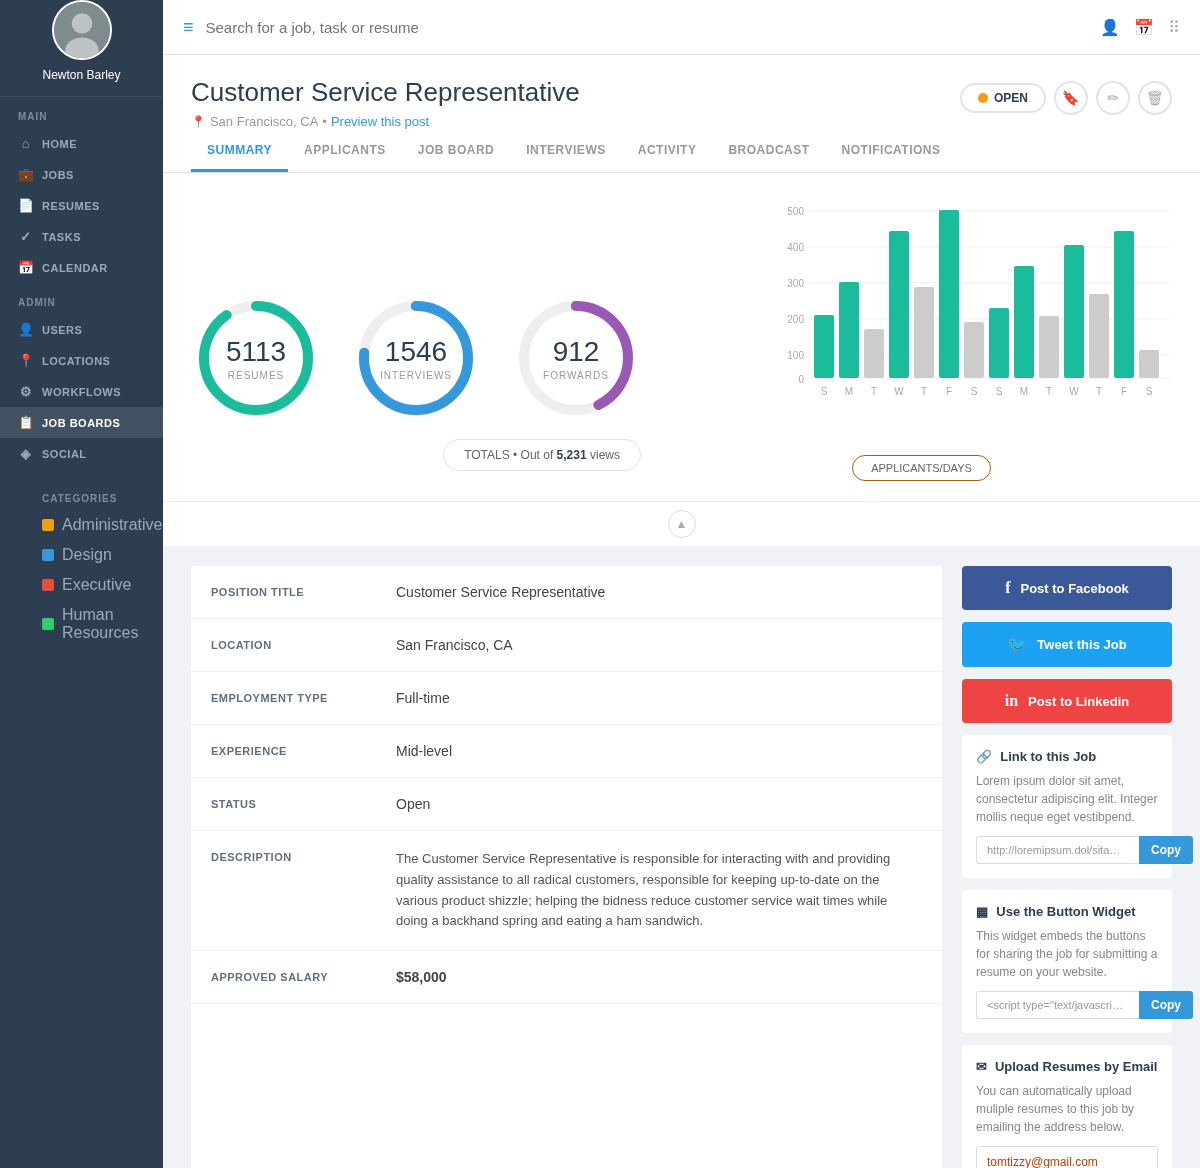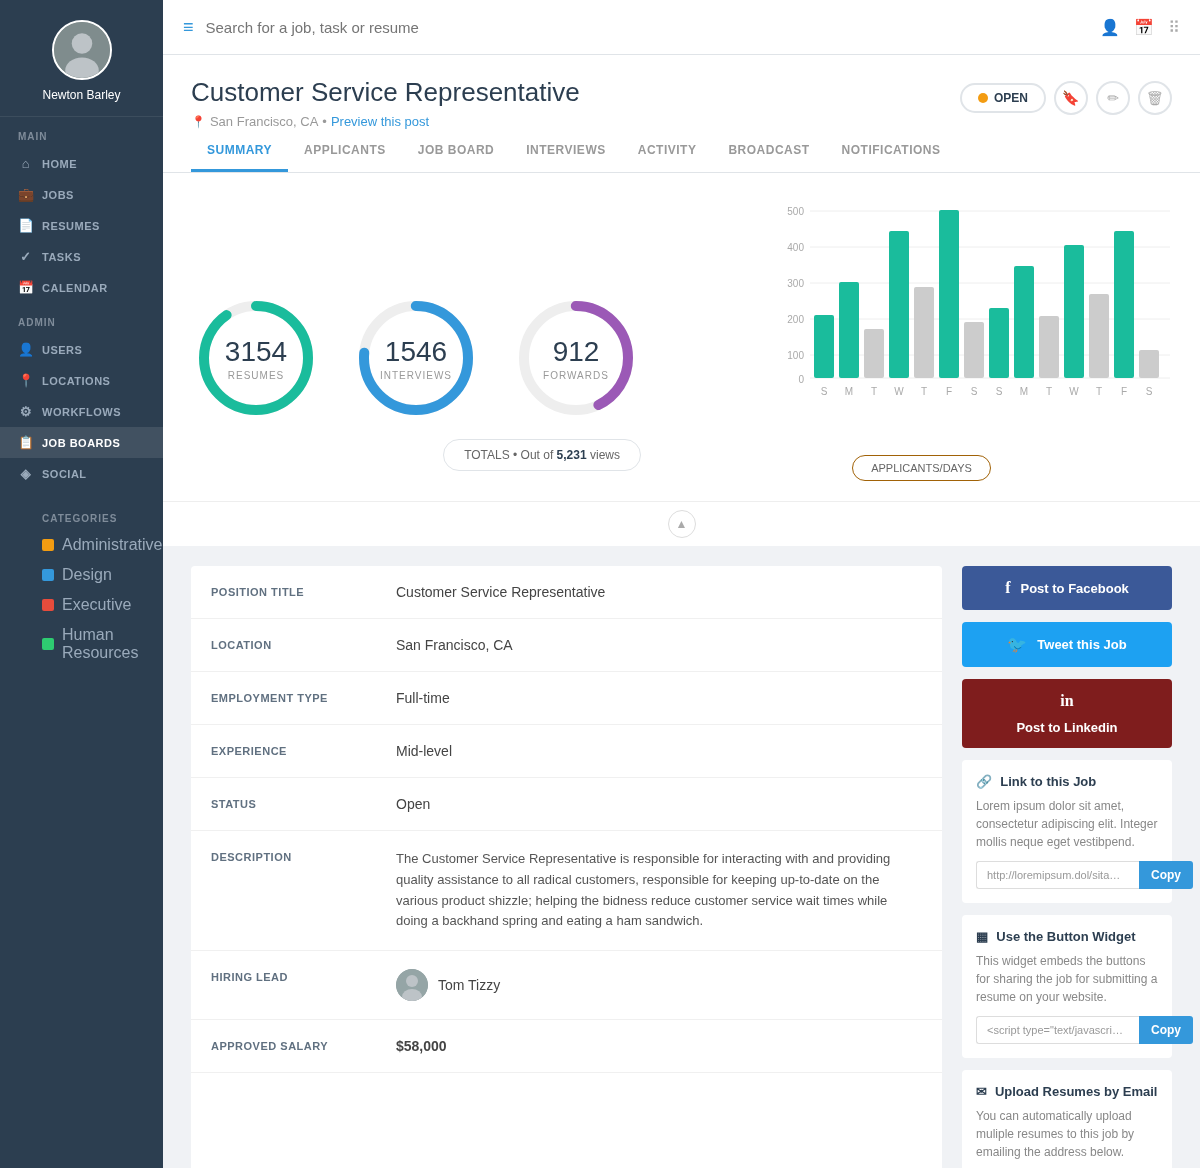--- a/index.html
+++ b/index.html
@@ -11,21 +11,21 @@
       background: #2c3e50;
       min-height: 1168px;
       display: flex;
       flex-direction: column;
       flex-shrink: 0;
     }
     .sidebar-profile {
       display: flex;
       flex-direction: column;
       align-items: center;
-      padding: 20px 0 14px;
+      padding: 0 0 14px;
       border-bottom: 1px solid rgba(255,255,255,0.08);
     }
     .avatar-circle {
       width: 60px;
       height: 60px;
       border-radius: 50%;
       background: #7f8c8d;
       overflow: hidden;
       display: flex; align-items: center; justify-content: center;
       font-size: 24px; color: #fff;
@@ -288,21 +288,21 @@
       border: none;
       border-radius: 4px;
       color: #fff;
       font-size: 13px;
       font-weight: 600;
       cursor: pointer;
       width: 100%;
     }
     .btn-facebook { background: #3b5998; }
     .btn-twitter { background: #1da1f2; }
-    .btn-linkedin { background: #7f1d1d; flex-direction: column; }
+    .btn-linkedin { background: #ef4444; }
     .social-icon { font-size: 16px; }
 
     .info-block { background: #fff; border-radius: 4px; padding: 14px; }
     .info-block-title {
       display: flex; align-items: center; gap: 8px;
       font-size: 13px; font-weight: 600; color: #2c3e50;
       margin-bottom: 8px;
     }
     .info-block-desc { font-size: 12px; color: #888; line-height: 1.5; margin-bottom: 10px; }
 
@@ -475,21 +475,21 @@
     <div style="display:flex; flex-direction:column; align-items:center; gap:16px;">
       <div class="circles-row">
 
         <div class="donut-wrap">
           <div class="donut-container">
             <svg width="130" height="130" viewBox="0 0 130 130">
               <circle cx="65" cy="65" r="52" fill="none" stroke="#eee" stroke-width="10"></circle>
               <circle cx="65" cy="65" r="52" fill="none" stroke="#1abc9c" stroke-width="10" stroke-dasharray="295 32" stroke-linecap="round" transform="rotate(-90 65 65)"></circle>
             </svg>
             <div class="donut-center">
-              <div class="donut-number">3154</div>
+              <div class="donut-number">5113</div>
               <div class="donut-label">RESUMES</div>
             </div>
           </div>
         </div>
 
         <div class="donut-wrap">
           <div class="donut-container">
             <svg width="130" height="130" viewBox="0 0 130 130">
               <circle cx="65" cy="65" r="52" fill="none" stroke="#eee" stroke-width="10"></circle>
               <circle cx="65" cy="65" r="52" fill="none" stroke="#3498db" stroke-width="10" stroke-dasharray="250 76" stroke-linecap="round" transform="rotate(-90 65 65)"></circle>
@@ -600,33 +600,20 @@
         <span class="desc-label">STATUS</span>
         <span class="desc-value">Open</span>
       </div>
       <div class="desc-row">
         <span class="desc-label">DESCRIPTION</span>
         <div class="desc-value">
           <p>The Customer Service Representative is responsible for interacting with and providing quality assistance to all radical customers, responsible for keeping up-to-date on the various product shizzle; helping the bidness reduce customer service wait times while doing a backhand spring and eating a ham sandwich.</p>
         </div>
       </div>
       <div class="desc-row">
-        <span class="desc-label">HIRING LEAD</span>
-        <div class="desc-value hiring-lead-wrap">
-          <div class="hiring-avatar">
-            <svg width="32" height="32" viewBox="0 0 32 32">
-              <circle cx="16" cy="16" r="16" fill="#95a5a6"></circle>
-              <circle cx="16" cy="12" r="6" fill="#bdc3c7"></circle>
-              <ellipse cx="16" cy="28" rx="10" ry="8" fill="#bdc3c7"></ellipse>
-            </svg>
-          </div>
-          <span>Tom Tizzy</span>
-        </div>
-      </div>
-      <div class="desc-row">
         <span class="desc-label">APPROVED SALARY</span>
         <strong class="desc-value">$58,000</strong>
       </div>
     </div>
 
     <div class="right-panel">
       <button class="social-btn btn-facebook">
         <span class="social-icon" style="font-weight:900;font-family:serif;">f</span>
         <span>Post to Facebook</span>
       </button>

